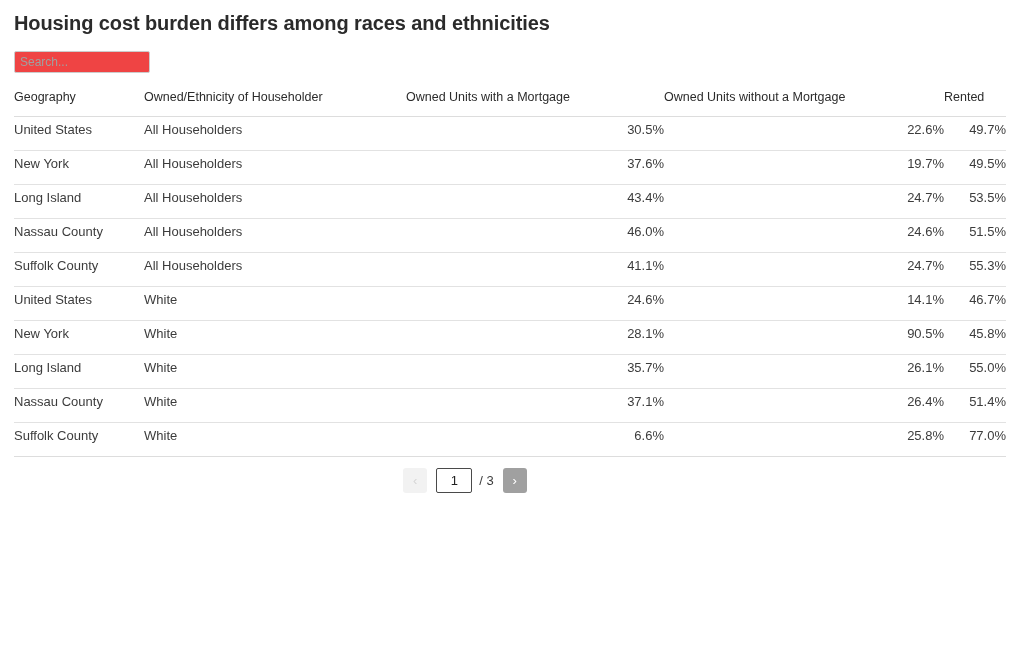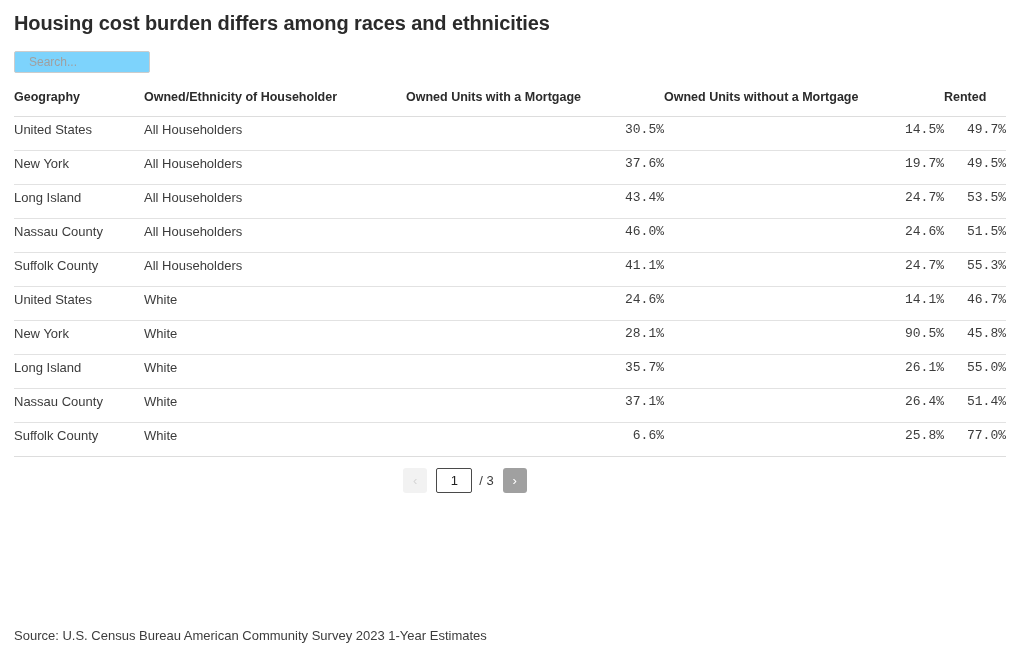--- a/index.html
+++ b/index.html
@@ -40,41 +40,41 @@
   }
   .search-wrap {
     padding: 16px 0 0 14px;
   }
   .search-input {
     box-sizing: border-box;
     width: 136px;
     height: 22px;
     border: 1px solid #cccccc;
     border-radius: 2px;
-    background: #7dd3fc;
+    background: #ef4444;
     font-family: "Liberation Sans", sans-serif;
     font-size: 12px;
     color: #333333;
-    padding: 2px 14px;
+    padding: 2px 5px;
     outline: none;
   }
   .search-input::placeholder {
     color: #a0a0a0;
     opacity: 1;
   }
   table.data-table {
     width: 992px;
     margin: 17px 0 0 14px;
     border-collapse: collapse;
     table-layout: fixed;
     font-size: 13px;
   }
   table.data-table th {
     font-size: 12.5px;
-    font-weight: bold;
+    font-weight: normal;
     color: #2b2b2b;
     text-align: left;
     padding: 0 0 12px 0;
     vertical-align: bottom;
     border-bottom: 1px solid #dddddd;
     white-space: nowrap;
   }
   table.data-table td {
     font-size: 13px;
     color: #3c3c3c;
@@ -84,21 +84,21 @@
     white-space: nowrap;
   }
   table.data-table tbody tr:last-child td {
     border-bottom: 1px solid #dddddd;
   }
   .col-geo { width: 130px; }
   .col-race { width: 262px; }
   .col-mort { width: 258px; }
   .col-nomort { width: 280px; }
   .col-rent { width: 62px; }
-  td.num { text-align: right; font-family: Liberation Mono, monospace; }
+  td.num { text-align: right; }
   .pager {
     display: flex;
     align-items: center;
     justify-content: center;
     gap: 9px;
     margin-top: 11px;
     padding-left: 14px;
   }
   .pager-btn {
     width: 24px;
@@ -176,21 +176,21 @@
         <th>Owned Units with a Mortgage</th>
         <th>Owned Units without a Mortgage</th>
         <th>Rented</th>
       </tr>
     </thead>
     <tbody id="table-body">
         <tr>
           <td>United States</td>
           <td>All Householders</td>
           <td class="num">30.5%</td>
-          <td class="num">14.5%</td>
+          <td class="num">22.6%</td>
           <td class="num">49.7%</td>
         </tr>
         <tr>
           <td>New York</td>
           <td>All Householders</td>
           <td class="num">37.6%</td>
           <td class="num">19.7%</td>
           <td class="num">49.5%</td>
         </tr>
         <tr>
@@ -252,15 +252,14 @@
       </tbody>
   </table>
 
   <div class="pager">
     <button class="pager-btn disabled">‹</button>
     <input class="page-input" type="text" value="1" style="">
     <span class="page-total">/ 3</span>
     <button class="pager-btn enabled">›</button>
   </div>
 
-  <div class="source">Source: U.S. Census Bureau American Community Survey 2023 1-Year Estimates</div>
 
 </div>
 
 </body></html>

